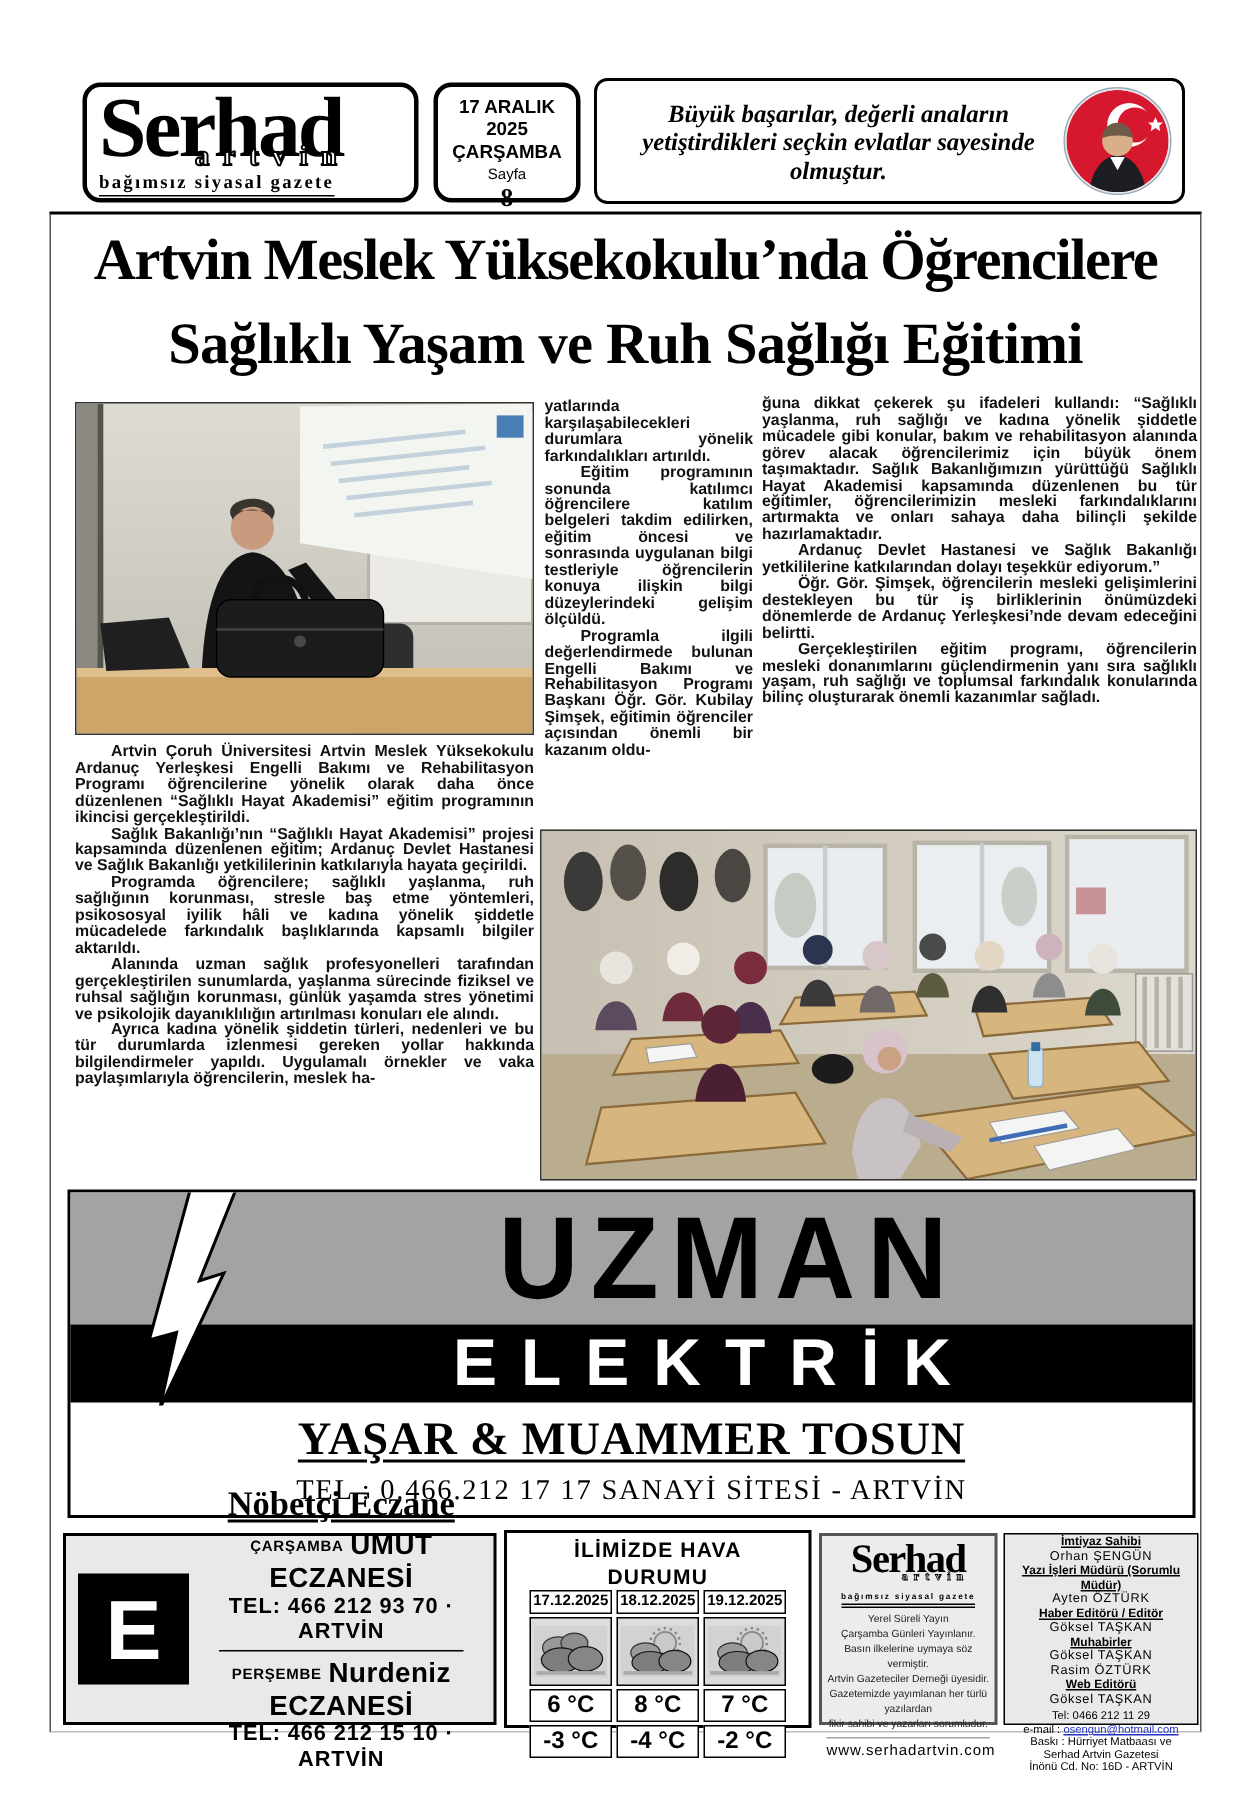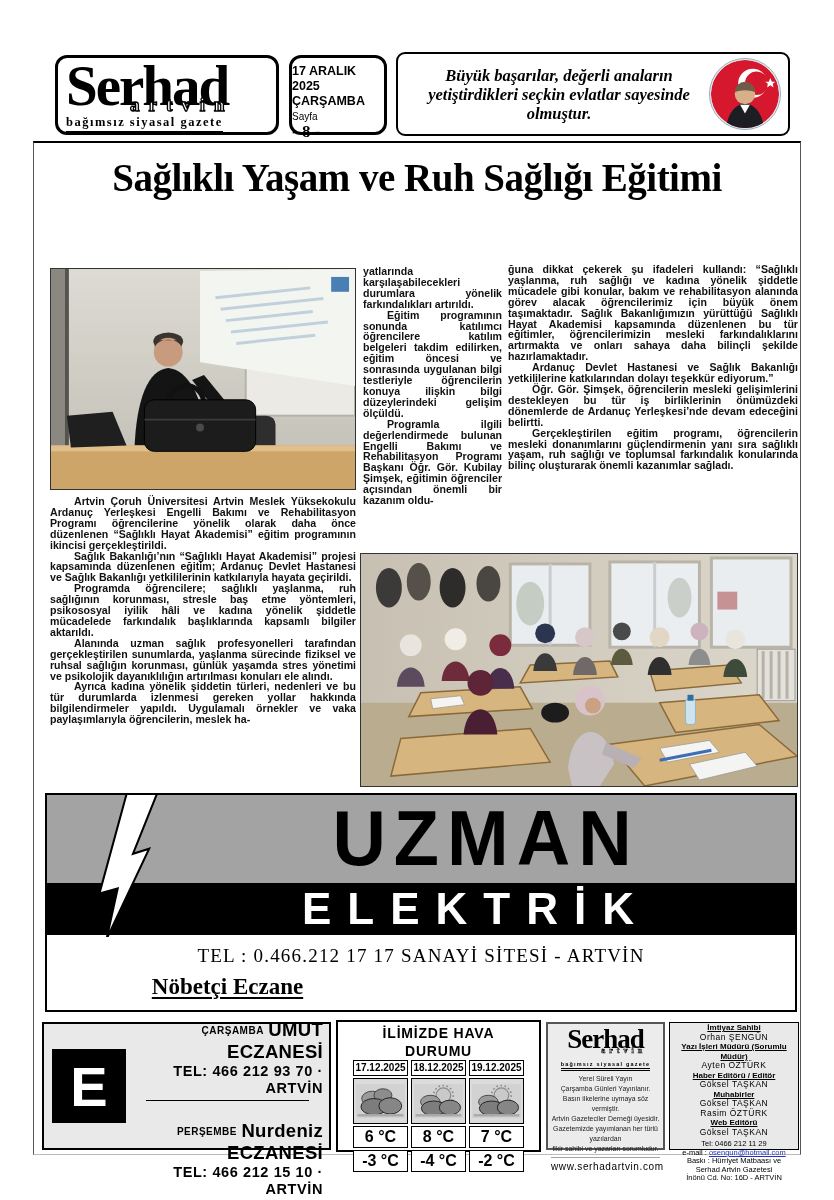--- a/index.html
+++ b/index.html
@@ -7,21 +7,21 @@
   }
   *{box-sizing:border-box;margin:0;padding:0;}
   html,body{background:#fff;}
   body{width:834px;height:1200px;position:relative;font-family:"Liberation Sans",sans-serif;color:#000;overflow:hidden;}
 
   
   .masthead-box{position:absolute;left:55px;top:55px;width:224px;height:80px;border:3px solid #000;border-radius:12px;padding:2px 8px 4px;}
   .serhad-title{font-family:"Liberation Serif",serif;font-weight:700;font-size:57px;line-height:52px;letter-spacing:-2px;}
   .serhad-overlay{position:absolute;left:72px;top:36px;font-family:"Liberation Serif",serif;font-weight:700;font-size:19px;letter-spacing:9px;color:#fff;-webkit-text-stroke:1.3px #000;text-shadow:0 0 1px #000;}
   .serhad-tagline{font-family:"Liberation Serif",serif;font-weight:700;font-size:12.5px;letter-spacing:1.5px;border-bottom:4px double #000;display:inline-block;padding-bottom:1px;}
-  .date-box{position:absolute;left:289px;top:55px;width:98px;height:80px;border:3px solid #000;border-radius:12px;text-align:left;padding-top:6px;}
+  .date-box{position:absolute;left:289px;top:55px;width:98px;height:80px;border:3px solid #000;border-radius:12px;text-align:center;padding-top:6px;}
   .date-line{font-size:12.5px;font-weight:700;line-height:15px;}
   .page-label{font-size:10px;line-height:12px;margin-top:2px;}
   .page-number{font-family:"Liberation Serif",serif;font-size:17px;font-weight:700;line-height:18px;}
   .quote-box{position:absolute;left:396px;top:52px;width:394px;height:84px;border:2.5px solid #000;border-radius:9px;display:flex;align-items:center;padding:4px 6px 4px 12px;}
   .quote-body{flex:1;}
   .quote-text{font-family:"Liberation Serif",serif;font-style:italic;font-weight:600;font-size:16.5px;line-height:19px;text-align:center;}
   .quote-author{font-family:"Liberation Serif",serif;font-style:italic;font-weight:700;font-size:13.5px;text-align:right;padding-right:18px;}
   .medallion{width:74px;height:74px;flex:0 0 74px;}
 
   
@@ -50,21 +50,21 @@
   .ad-white{height:75px;text-align:center;padding-top:5px;}
   .ad-owners{font-family:"Liberation Serif",serif;font-weight:700;font-size:31px;letter-spacing:0.5px;text-decoration:underline;text-underline-offset:4px;text-decoration-thickness:2px;line-height:38px;}
   .ad-contact{font-family:"Liberation Serif",serif;font-size:19px;letter-spacing:1.2px;margin-top:5px;}
   .bolt{position:absolute;left:10px;top:0;width:160px;height:142px;}
 
   
   .pharm-box{position:absolute;left:42px;top:1022px;width:289px;height:128px;border:2.5px solid #000;background:var(--panel-gray);display:flex;align-items:center;padding:6px;}
   .pharm-logo{width:74px;height:74px;background:#000;color:#fff;display:flex;align-items:center;justify-content:center;font-size:56px;font-weight:800;flex:0 0 74px;margin-left:2px;}
   .pharm-body{flex:1;text-align:center;padding-left:6px;}
   .pharm-title{font-family:"Liberation Serif",serif;font-weight:700;font-size:23px;text-decoration:underline;text-decoration-thickness:2px;text-underline-offset:3px;line-height:26px;}
-  .pharm-entry{margin-top:19px;text-align:right;}
+  .pharm-entry{margin-top:3px;}
   .pharm-day{font-size:10px;font-weight:800;letter-spacing:0.5px;vertical-align:2px;}
   .pharm-name{font-size:18.5px;font-weight:800;letter-spacing:0.3px;}
   .pharm-tel{font-size:14.5px;font-weight:800;letter-spacing:0.6px;line-height:17px;}
   .pharm-div{border-bottom:1.5px solid #000;width:85%;margin:3px auto 1px;}
 
   .wx-box{position:absolute;left:336px;top:1020px;width:205px;height:132px;border:2.5px solid #000;background:#fff;padding:2px 15px;}
   .wx-title{font-size:14px;font-weight:800;letter-spacing:0.8px;text-align:center;line-height:18px;}
   .wx-days{display:flex;gap:3px;justify-content:center;}
   .wx-day{width:63px;display:flex;flex-direction:column;gap:2px;}
   .wx-cell{border:1.5px solid #000;text-align:center;background:#fff;}
@@ -125,20 +125,21 @@
       <circle cx="38" cy="38" r="10.5" fill="#d9af8a"></circle>
       <path d="M27.5,36 A10.5,10.5 0 0,1 48.5,36 A18,9 0 0,0 27.5,36 Z" fill="#6e5c49"></path>
       <polygon points="33,49 38,58 43,49" fill="#fff"></polygon>
     </g>
   </svg>
 </div>
 
 <div class="frame"></div>
 
 <div class="headline">
+  <div class="l1">Artvin Meslek Yüksekokulu’nda Öğrencilere</div>
   <div class="l2">Sağlıklı Yaşam ve Ruh Sağlığı Eğitimi</div>
 </div>
 
 <div class="photo photo1">
   <svg viewBox="0 0 306 222" preserveAspectRatio="none">
     <defs>
       <linearGradient id="wall1" x1="0" y1="0" x2="0" y2="1">
         <stop offset="0" stop-color="#dedbd4"></stop>
           <stop offset="1" stop-color="#c0bdb4"></stop>
       </linearGradient>
@@ -273,20 +274,21 @@
 </div>
 
 <div class="ad-box">
   <div class="ad-gray">
     <span class="ad-top-name">UZMAN</span>
   </div>
   <div class="ad-black">
     <span class="ad-bottom-name">ELEKTRİK</span>
   </div>
   <div class="ad-white">
+    <div class="ad-owners">YAŞAR &amp; MUAMMER TOSUN</div>
     <div class="ad-contact">TEL : 0.466.212 17 17   SANAYİ  SİTESİ - ARTVİN</div>
   </div>
   <svg class="bolt" viewBox="0 0 100 140">
     <polygon points="40,-2 70,-2 46,58 62,53 20,142 31,92 13,97" fill="#fff" stroke="#000" stroke-width="2"></polygon>
   </svg>
 </div>
 
 <div class="pharm-box">
   <div class="pharm-logo">E</div>
   <div class="pharm-body">

